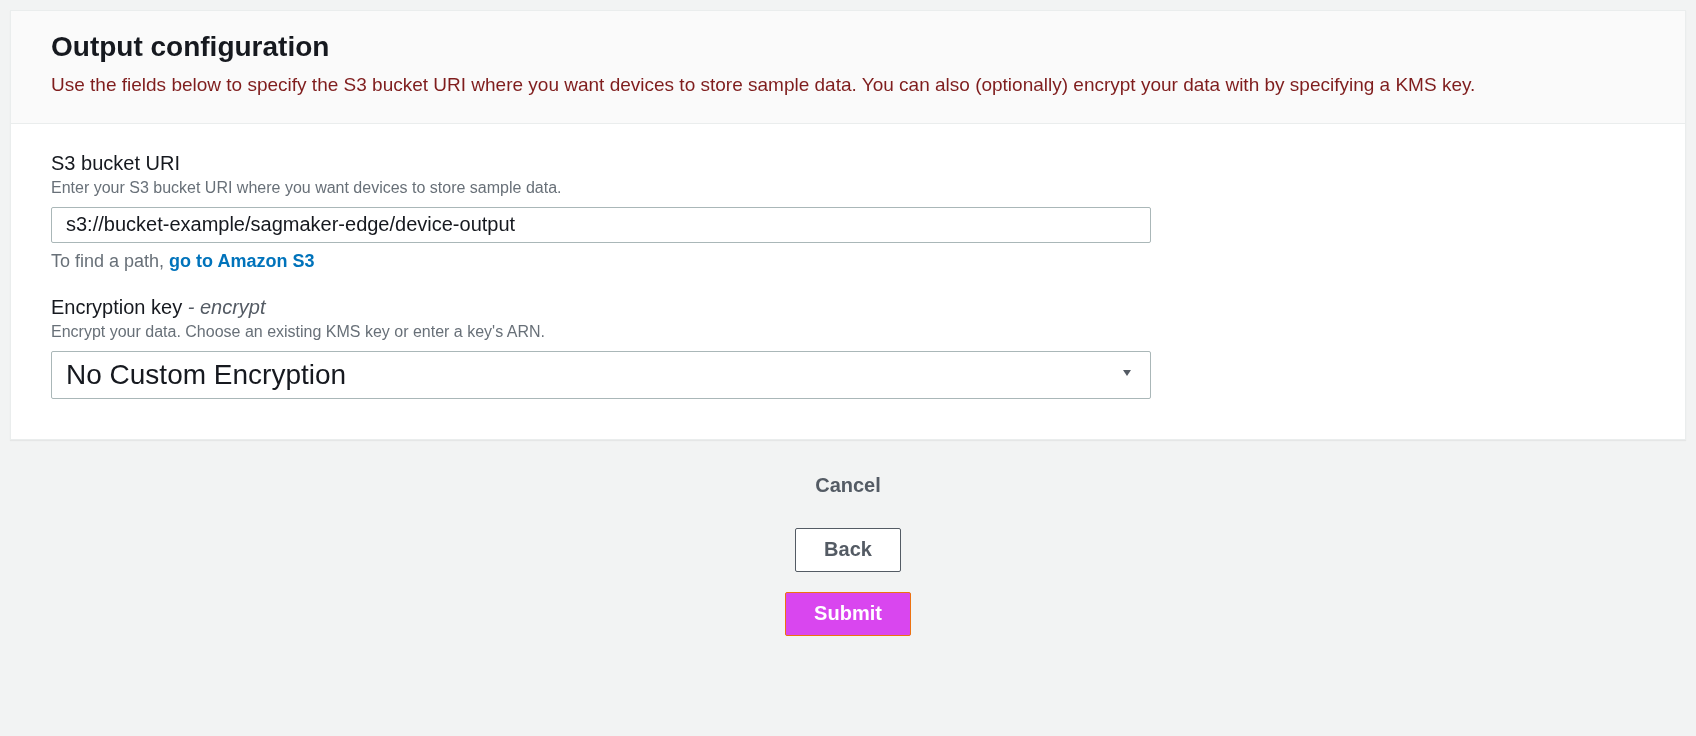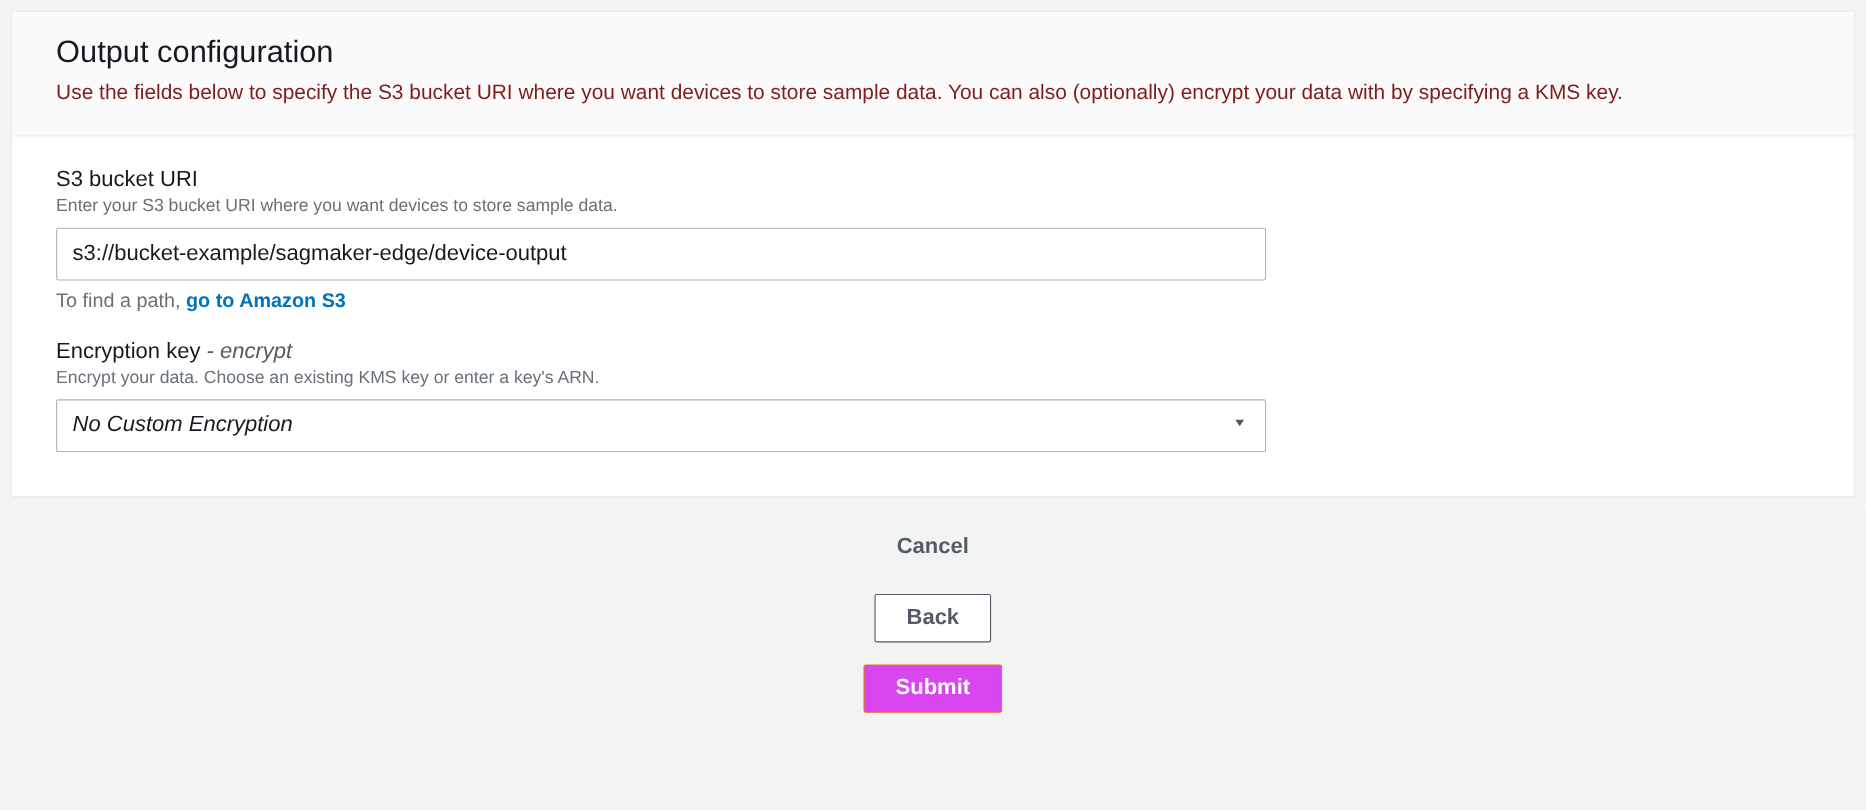--- a/index.html
+++ b/index.html
@@ -18,21 +18,21 @@
       border: 1px solid #eaeded;
       box-shadow: 0 1px 1px rgba(0,0,0,0.05);
     }
     .panel-header {
       background: #fafafa;
       padding: 20px 40px 24px 40px;
       border-bottom: 1px solid #eaeded;
     }
     .panel-header h2 {
       font-size: 28px;
-      font-weight: 400;
+      font-weight: 700;
       color: #16191f;
       margin-bottom: 8px;
     }
     .panel-header p {
       font-size: 19px;
       color: #7f1d1d;
       line-height: 1.45;
     }
     .panel-body {
       padding: 28px 40px 40px 40px;
@@ -59,51 +59,50 @@
       margin-bottom: 10px;
     }
     .text-input {
       width: 100%;
       padding: 8px 14px;
       font-size: 20px;
       border: 1px solid #aab7b8;
       border-radius: 2px;
       color: #16191f;
       background: #fff;
-      height: 48px;
+      height: 36px;
     }
     .constraint-text {
       font-size: 18px;
       color: #687078;
       margin-top: 8px;
     }
     .constraint-text a {
       color: #0073bb;
       font-weight: 700;
       text-decoration: none;
     }
     .select-wrapper {
       position: relative;
       width: 100%;
     }
     .select-button {
       width: 100%;
       padding: 8px 40px 8px 14px;
-      font-size: 20px;
+      font-size: 28px;
       border: 1px solid #aab7b8;
       border-radius: 2px;
       background: #fff;
       color: #16191f;
       text-align: left;
       cursor: pointer;
       height: 48px;
       display: flex;
       align-items: center;
       justify-content: space-between;
-      font-style: italic;
     }
     .select-caret {
       position: absolute;
       right: 16px;
       top: 50%;
       transform: translateY(-50%);
       pointer-events: none;
     }
     .select-caret svg {
       width: 16px;

